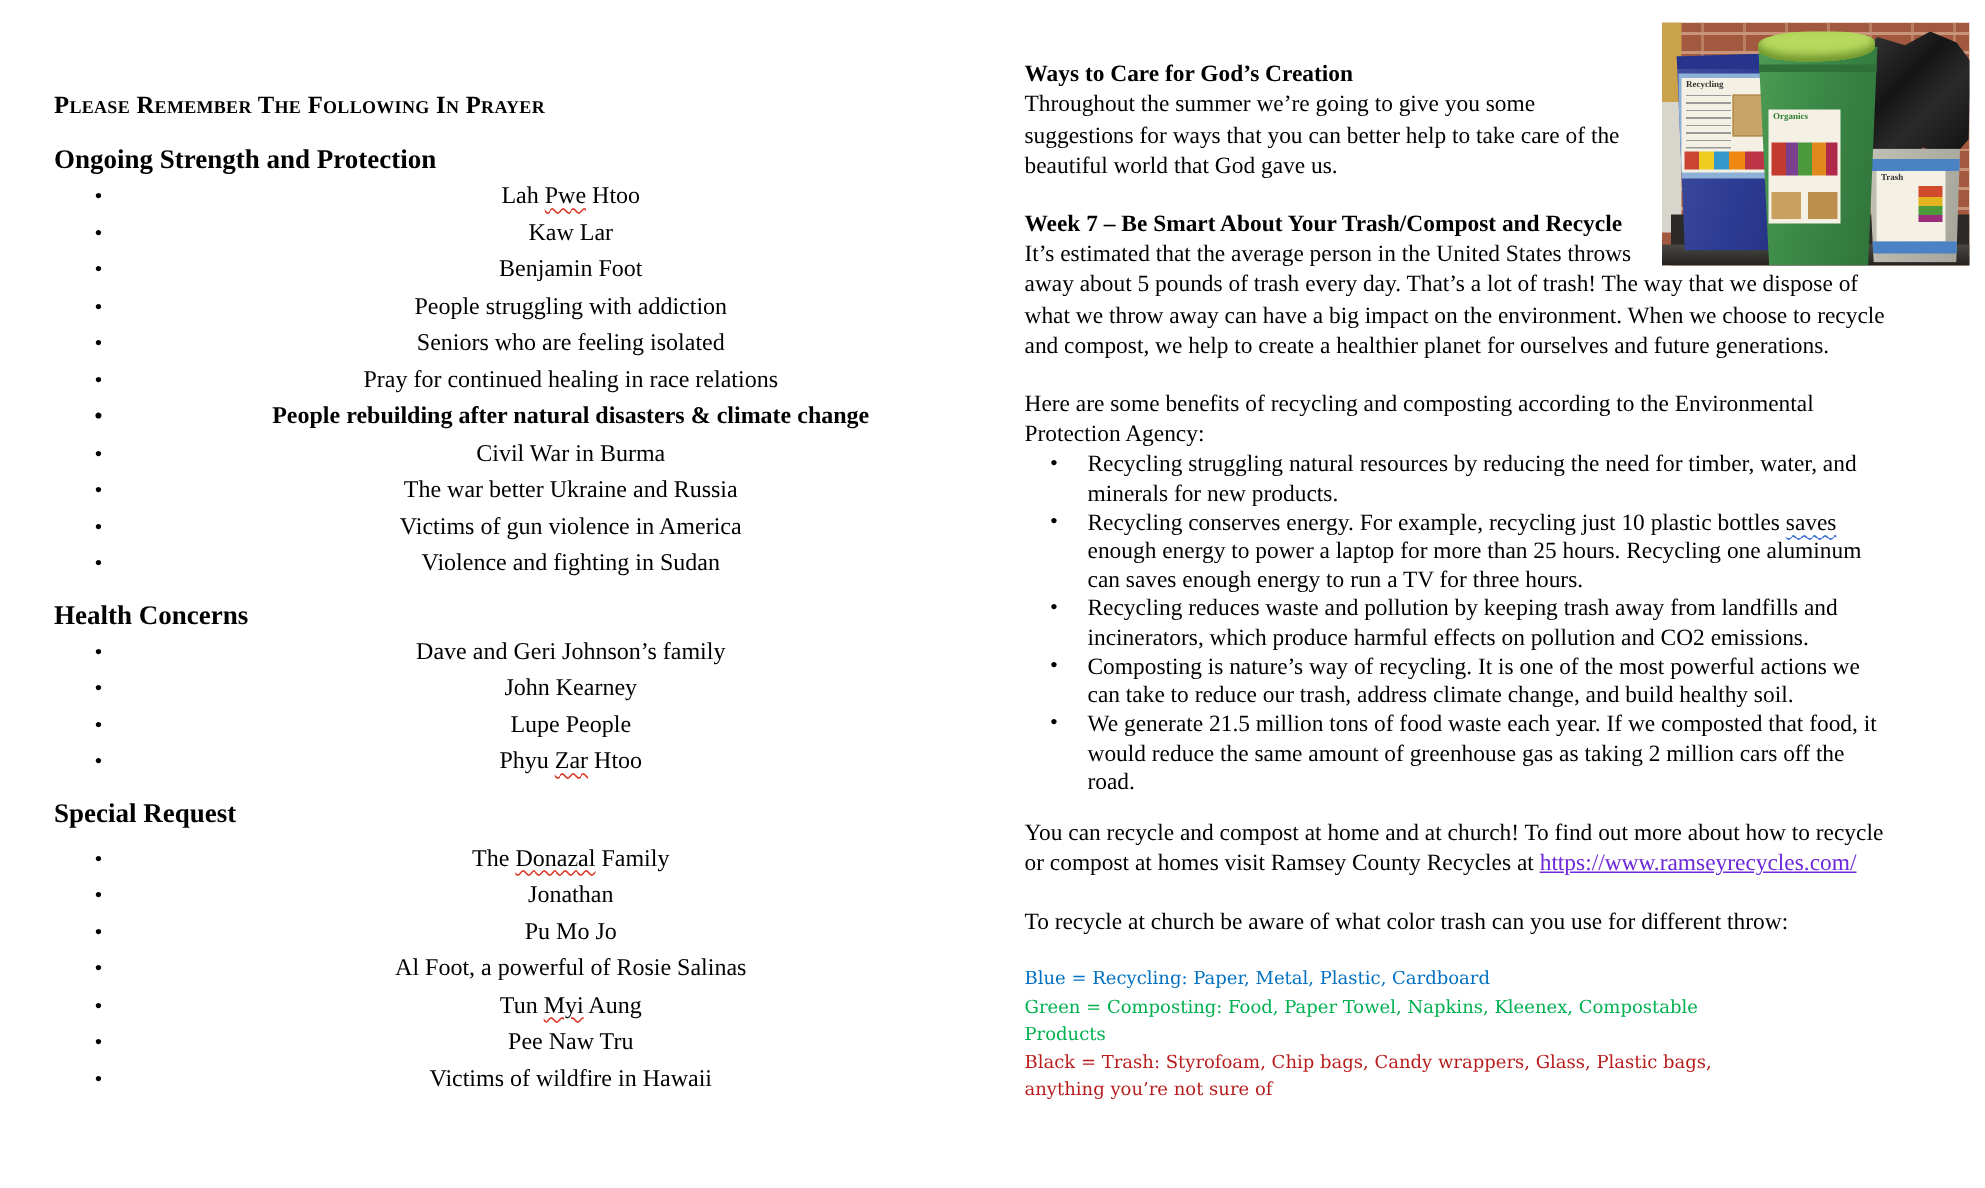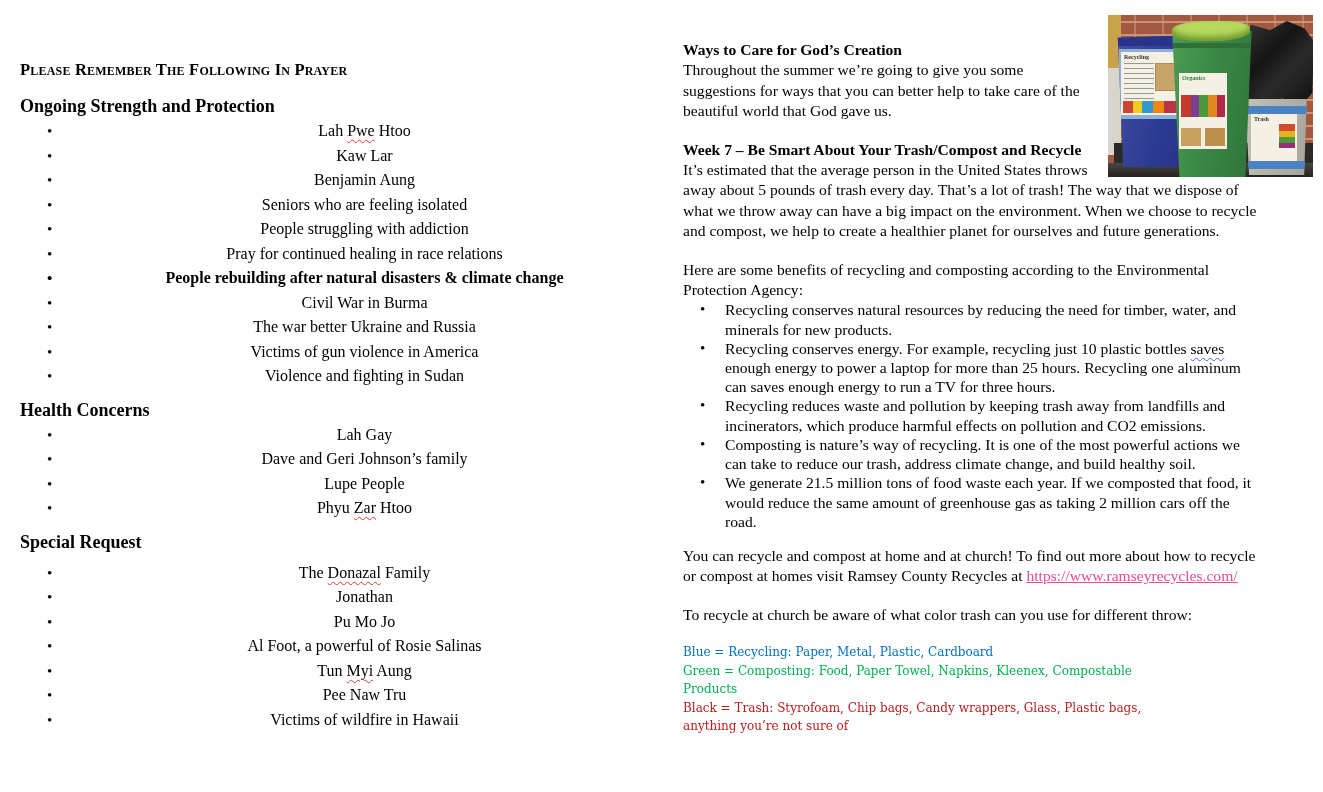--- a/index.html
+++ b/index.html
@@ -3,21 +3,21 @@
 <meta charset="utf-8">
 <style>
   html,body{margin:0;padding:0;}
   body{
     width:1323px;height:792px;position:relative;overflow:hidden;
     background:#ffffff;
     font-family:"Liberation Serif", serif;
     color:#000;
   }
   
-  .col-left{position:absolute;left:20px;top:62px;width:640px;}
+  .col-left{position:absolute;left:36px;top:62px;width:640px;}
   .prayer-title{
     font-weight:bold;font-variant:small-caps;font-size:16.5px;line-height:16px;
     letter-spacing:.2px;margin:0 0 15px 0;
   }
   .sec-heading{font-size:18px;font-weight:bold;line-height:26px;margin:8px 0 0 0;}
   ul.prayer-list{margin:0;padding:0;list-style:none;text-align:center;}
   ul.prayer-list.extra-space{margin-top:6px;}
   ul.prayer-list li{
     position:relative;padding-left:49px;font-size:16px;line-height:24.5px;
   }
@@ -27,21 +27,21 @@
   ul.prayer-list li.bold{font-weight:bold;}
   
   .col-right{position:absolute;left:683px;top:40px;width:628px;font-size:15.6px;line-height:20.4px;}
   .col-right p{margin:0 0 18px 0;white-space:pre-line;}
   .col-right p.no-gap{margin-bottom:0;}
   .bold{font-weight:bold;}
   .block{display:block;}
   ul.benefit-list{margin:0 0 15px 0;padding:0 0 0 42px;list-style:none;}
   ul.benefit-list li{position:relative;line-height:19.2px;white-space:pre-line;}
   ul.benefit-list li::before{content:"•";position:absolute;left:-25px;top:0;font-size:15px;}
-  .doc-link{color:#ec4899;text-decoration:underline;cursor:pointer;}
+  .doc-link{color:#6d28d9;text-decoration:underline;cursor:pointer;}
   .color-lines{margin-top:14px;}
   .color-line{
     font-family:"DejaVu Serif", serif;font-weight:normal;font-size:12px;
     line-height:18.5px;white-space:pre-line;
   }
   
   .sq-red{text-decoration-line:underline;text-decoration-style:wavy;text-decoration-color:#dd3a2a;text-decoration-thickness:1px;text-underline-offset:3px;}
   .sq-blue{text-decoration-line:underline;text-decoration-style:wavy;text-decoration-color:#3b6bd6;text-decoration-thickness:1px;text-underline-offset:3px;}
   
   .photo{position:absolute;left:1108px;top:15px;width:205px;height:162px;overflow:hidden;}
@@ -106,34 +106,34 @@
 </head>
 <body>
 
 <div class="col-left">
   <div class="prayer-title">Please Remember The Following In Prayer</div>
   <div id="left-sections">
       <div class="sec-heading">Ongoing Strength and Protection</div>
       <ul class="prayer-list">
         <li><span>Lah </span><span class="sq-red">Pwe</span><span> Htoo</span></li>
         <li><span>Kaw Lar</span></li>
-        <li><span>Benjamin Aung</span></li>
+        <li><span>Benjamin Foot</span></li>
+        <li><span>People struggling with addiction</span></li>
         <li><span>Seniors who are feeling isolated</span></li>
-        <li><span>People struggling with addiction</span></li>
         <li><span>Pray for continued healing in race relations</span></li>
         <li class="bold"><span>People rebuilding after natural disasters &amp; climate change</span></li>
         <li><span>Civil War in Burma</span></li>
         <li><span>The war better Ukraine and Russia</span></li>
         <li><span>Victims of gun violence in America</span></li>
         <li><span>Violence and fighting in Sudan</span></li>
       </ul>
       <div class="sec-heading">Health Concerns</div>
       <ul class="prayer-list">
-        <li><span>Lah Gay</span></li>
         <li><span>Dave and Geri Johnson’s family</span></li>
+        <li><span>John Kearney</span></li>
         <li><span>Lupe People</span></li>
         <li><span>Phyu </span><span class="sq-red">Zar</span><span> Htoo</span></li>
       </ul>
       <div class="sec-heading">Special Request</div>
       <ul class="prayer-list extra-space">
         <li><span>The </span><span class="sq-red">Donazal</span><span> Family</span></li>
         <li><span>Jonathan</span></li>
         <li><span>Pu Mo Jo</span></li>
         <li><span>Al Foot, a powerful of Rosie Salinas</span></li>
         <li><span>Tun </span><span class="sq-red">Myi</span><span> Aung</span></li>
@@ -150,21 +150,21 @@
 
   <p><span class="bold block">Week 7 – Be Smart About Your Trash/Compost and Recycle</span><span>It’s estimated that the average person in the United States throws
 away about 5 pounds of trash every day. That’s a lot of trash! The way that we dispose of
 what we throw away can have a big impact on the environment. When we choose to recycle
 and compost, we help to create a healthier planet for ourselves and future generations.</span></p>
 
   <p class="no-gap">Here are some benefits of recycling and composting according to the Environmental
 Protection Agency:</p>
 
   <ul class="benefit-list" id="benefit-list">
-      <li><span>Recycling conserves natural resources by reducing the need for timber, water, and
+      <li><span>Recycling struggling natural resources by reducing the need for timber, water, and
 minerals for new products.</span></li>
       <li><span>Recycling conserves energy. For example, recycling just 10 plastic bottles </span><span class="sq-blue">saves</span><span>
 enough energy to power a laptop for more than 25 hours. Recycling one aluminum
 can saves enough energy to run a TV for three hours.</span></li>
       <li><span>Recycling reduces waste and pollution by keeping trash away from landfills and
 incinerators, which produce harmful effects on pollution and CO2 emissions.</span></li>
       <li><span>Composting is nature’s way of recycling. It is one of the most powerful actions we
 can take to reduce our trash, address climate change, and build healthy soil.</span></li>
       <li><span>We generate 21.5 million tons of food waste each year. If we composted that food, it
 would reduce the same amount of greenhouse gas as taking 2 million cars off the

